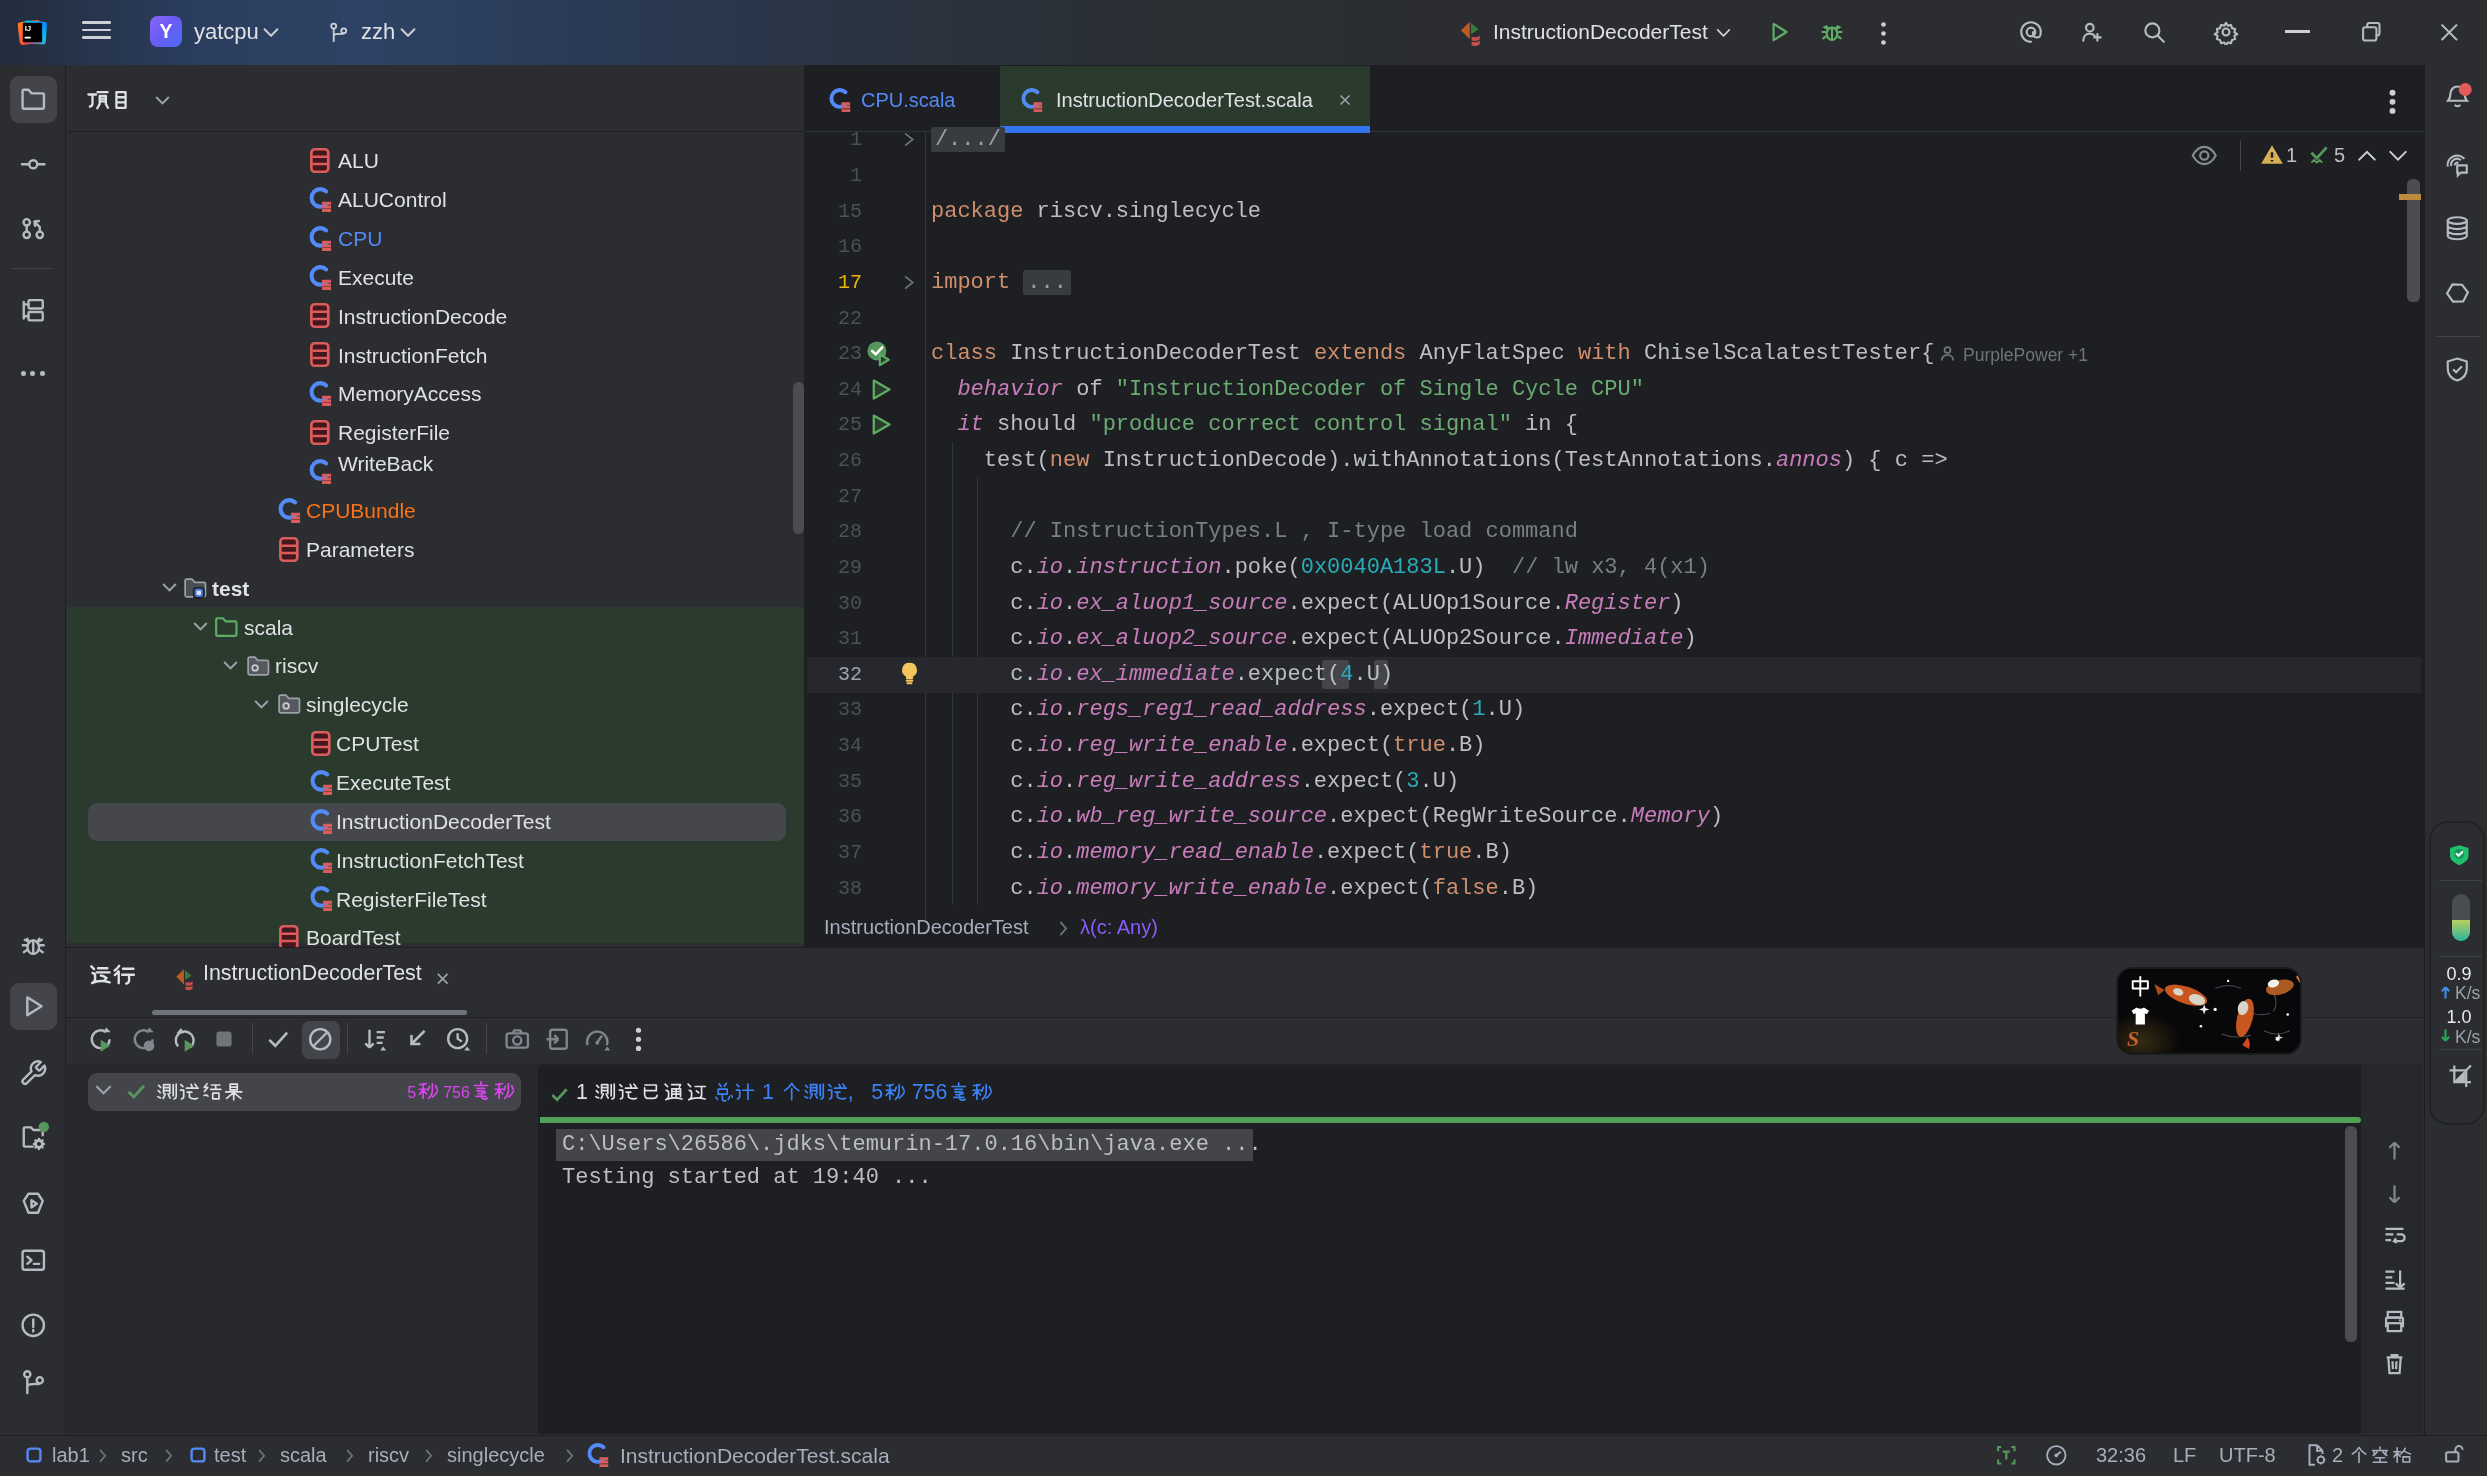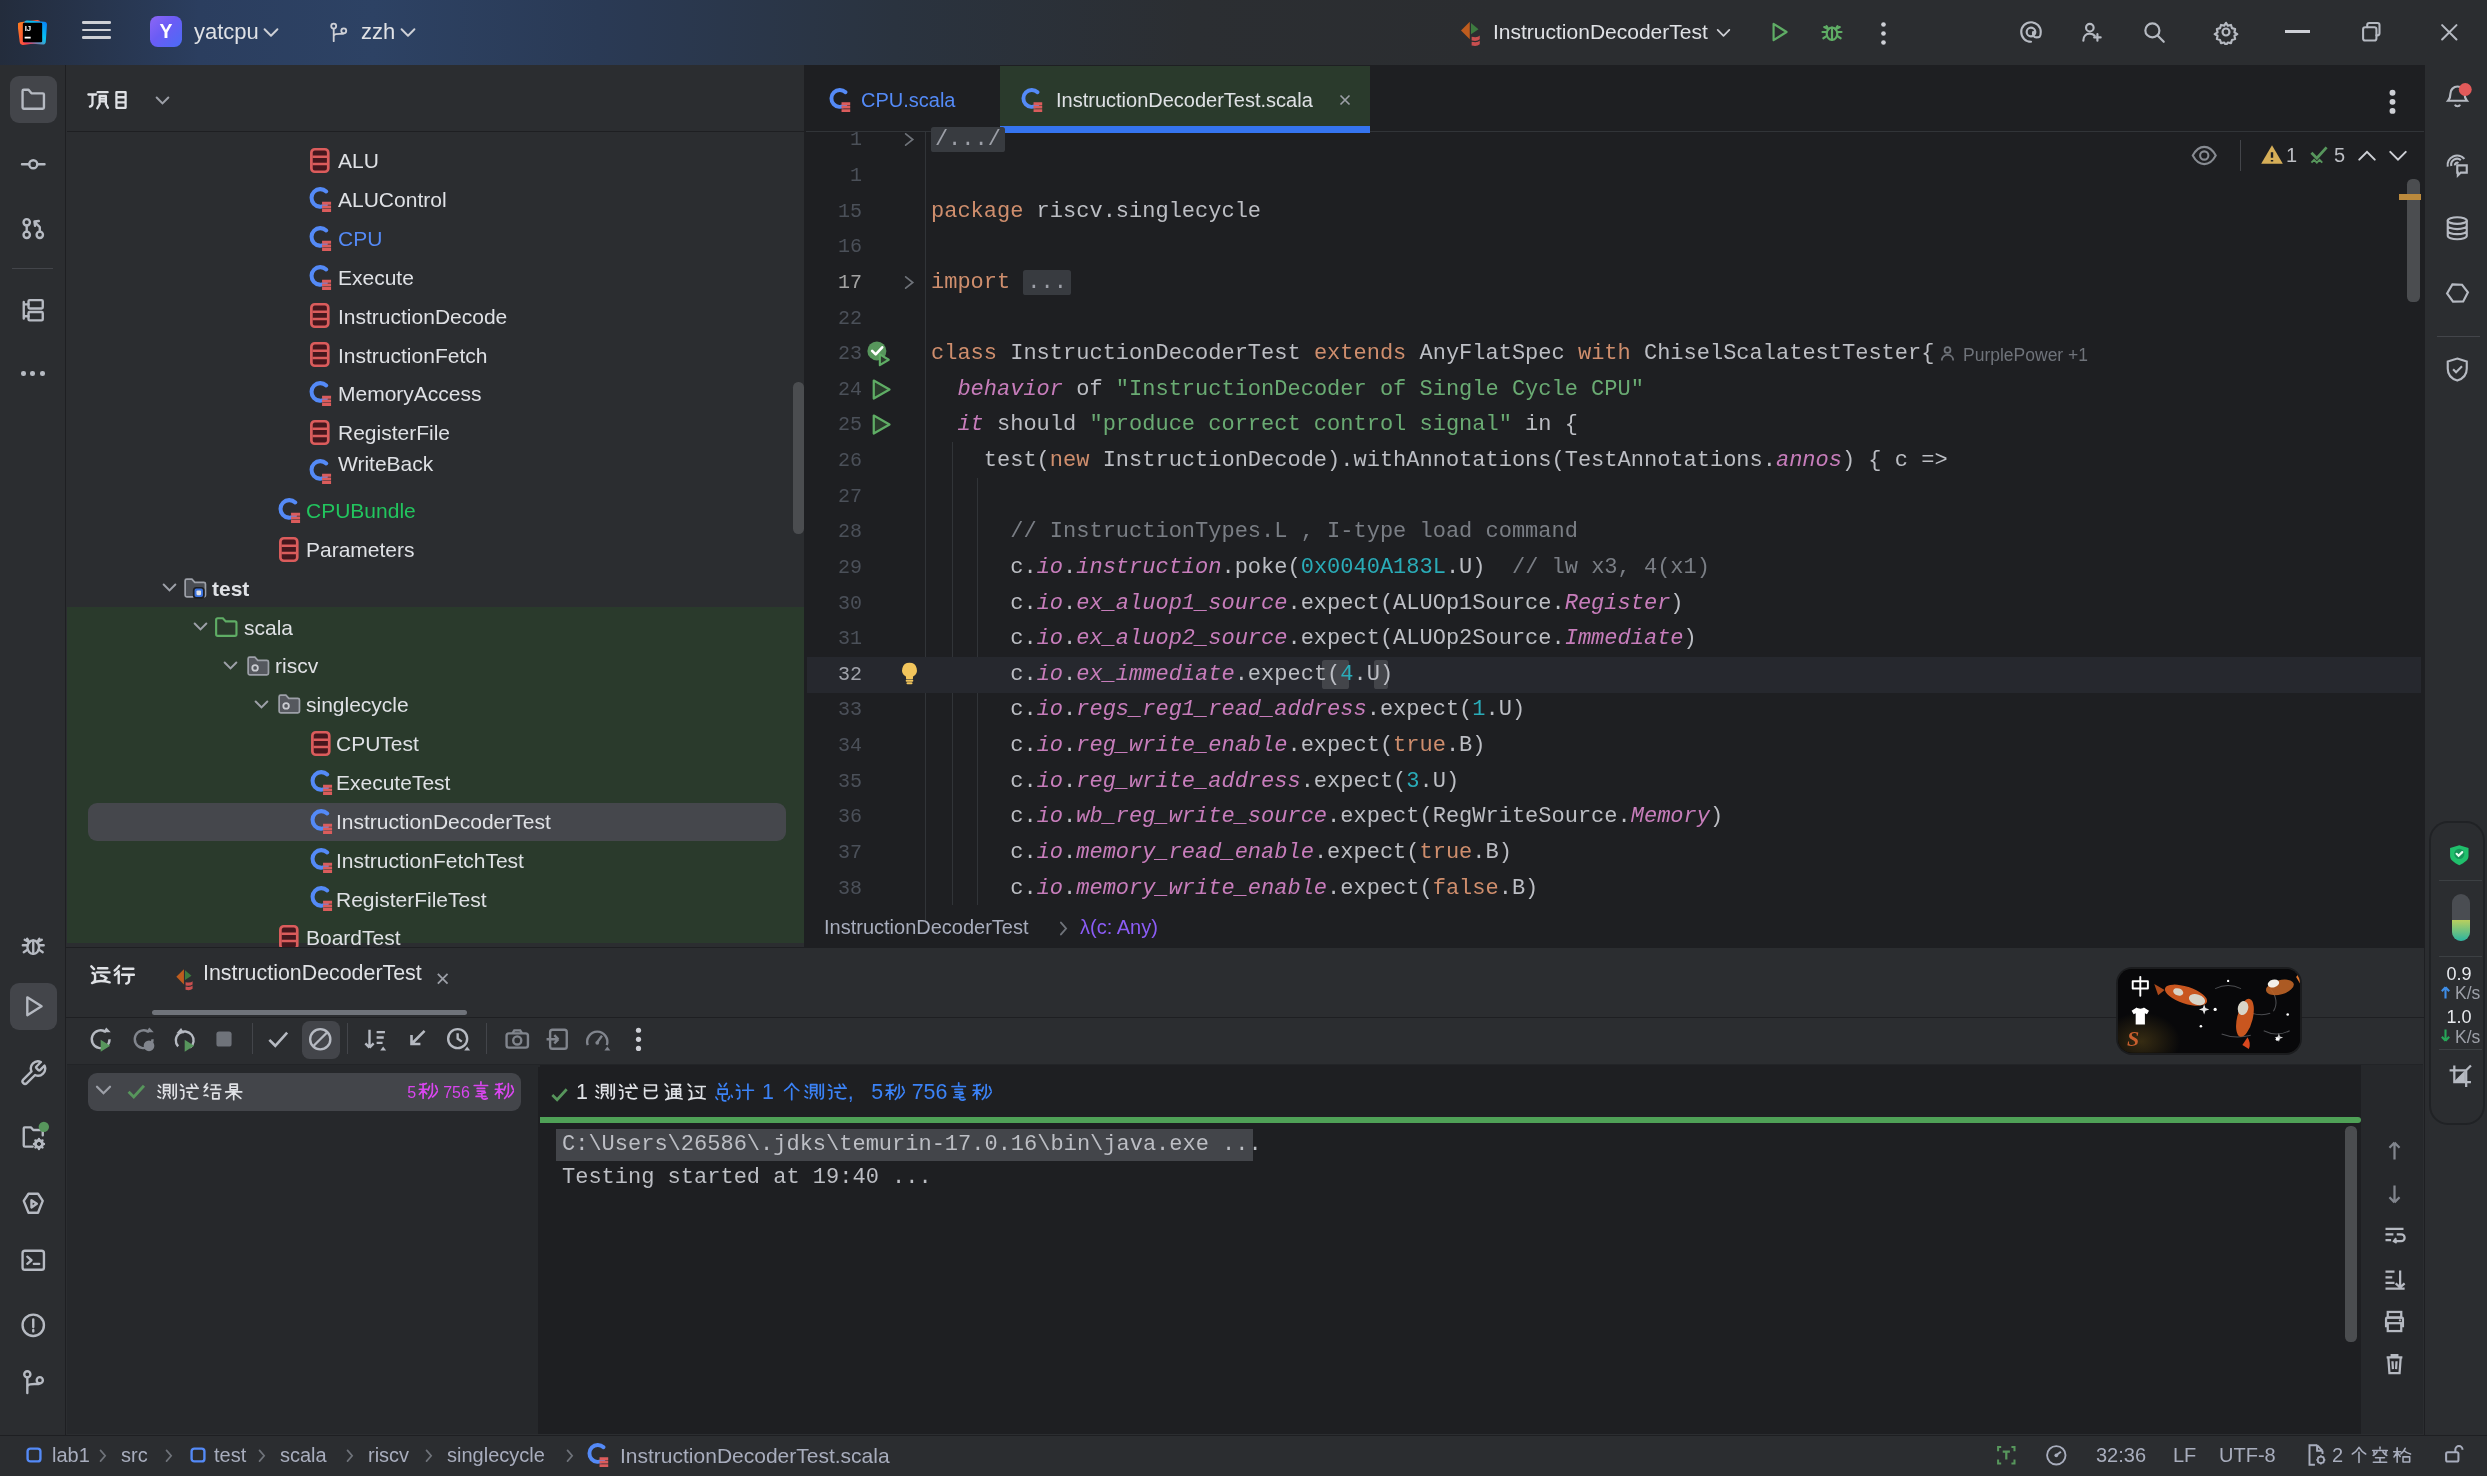--- a/index.html
+++ b/index.html
@@ -251,21 +251,21 @@
         <use href="#sobj"></use>
       </svg>
  <div class="trow" style="left:338px;top:413px;color:#dfe1e5">RegisterFile</div>
  <svg class="abs" style="left:308px;top:458px" width="27" height="27" viewBox="0 0 24 24">
         <use href="#scls"></use>
       </svg>
  <div class="trow" style="left:338px;top:444px;color:#dfe1e5">WriteBack</div>
  <svg class="abs" style="left:277px;top:497px" width="27" height="27" viewBox="0 0 24 24">
         <use href="#scls"></use>
       </svg>
- <div class="trow" style="left:306px;top:491px;color:#22c55e">CPUBundle</div>
+ <div class="trow" style="left:306px;top:491px;color:#f97316">CPUBundle</div>
  <svg class="abs" style="left:277px;top:536px" width="27" height="27" viewBox="0 0 24 24">
         <use href="#sobj"></use>
       </svg>
  <div class="trow" style="left:306px;top:530px;color:#dfe1e5">Parameters</div>
  <svg class="abs" style="left:161px;top:582px" width="17" height="11.7" viewBox="0 0 18 14">
         <path d="M2 3 L9 10 L16 3" stroke="#9da0a8" stroke-width="2.4" fill="none" stroke-linecap="round"></path>
       </svg>
  <svg class="abs" style="left:183px;top:576px" width="24.6" height="24.6" viewBox="0 0 23 22">
         <use href="#ftest"></use>
       </svg>
@@ -347,21 +347,21 @@
  <div class="abs" style="left:952px;top:442px;width:1.3px;height:463px;background:#313438"></div>
  <div class="abs" style="left:977px;top:478px;width:1.3px;height:427px;background:#313438"></div>
  <div id="edlines">
  <div class="abs" style="left:807px;top:657px;width:1614px;height:36px;background:#26282e"></div>
  <div class="abs" style="left:1322px;top:660px;width:27px;height:29px;background:#43454a;border-radius:2.6px"></div>
  <div class="abs" style="left:1374px;top:660px;width:14.2px;height:29px;background:#43454a;border-radius:2.6px"></div>
  <div class="lnum" style="left:797px;top:122px;color:#4b5059">1</div>
  <div class="lnum" style="left:797px;top:158px;color:#4b5059">1</div>
  <div class="lnum" style="left:797px;top:194px;color:#4b5059">15</div>
  <div class="lnum" style="left:797px;top:229px;color:#4b5059">16</div>
- <div class="lnum" style="left:797px;top:265px;color:#a3a3a3">17</div>
+ <div class="lnum" style="left:797px;top:265px;color:#eab308">17</div>
  <div class="lnum" style="left:797px;top:301px;color:#4b5059">22</div>
  <div class="lnum" style="left:797px;top:336px;color:#4b5059">23</div>
  <div class="lnum" style="left:797px;top:372px;color:#4b5059">24</div>
  <div class="lnum" style="left:797px;top:407px;color:#4b5059">25</div>
  <div class="lnum" style="left:797px;top:443px;color:#4b5059">26</div>
  <div class="lnum" style="left:797px;top:479px;color:#4b5059">27</div>
  <div class="lnum" style="left:797px;top:514px;color:#4b5059">28</div>
  <div class="lnum" style="left:797px;top:550px;color:#4b5059">29</div>
  <div class="lnum" style="left:797px;top:586px;color:#4b5059">30</div>
  <div class="lnum" style="left:797px;top:621px;color:#4b5059">31</div>

